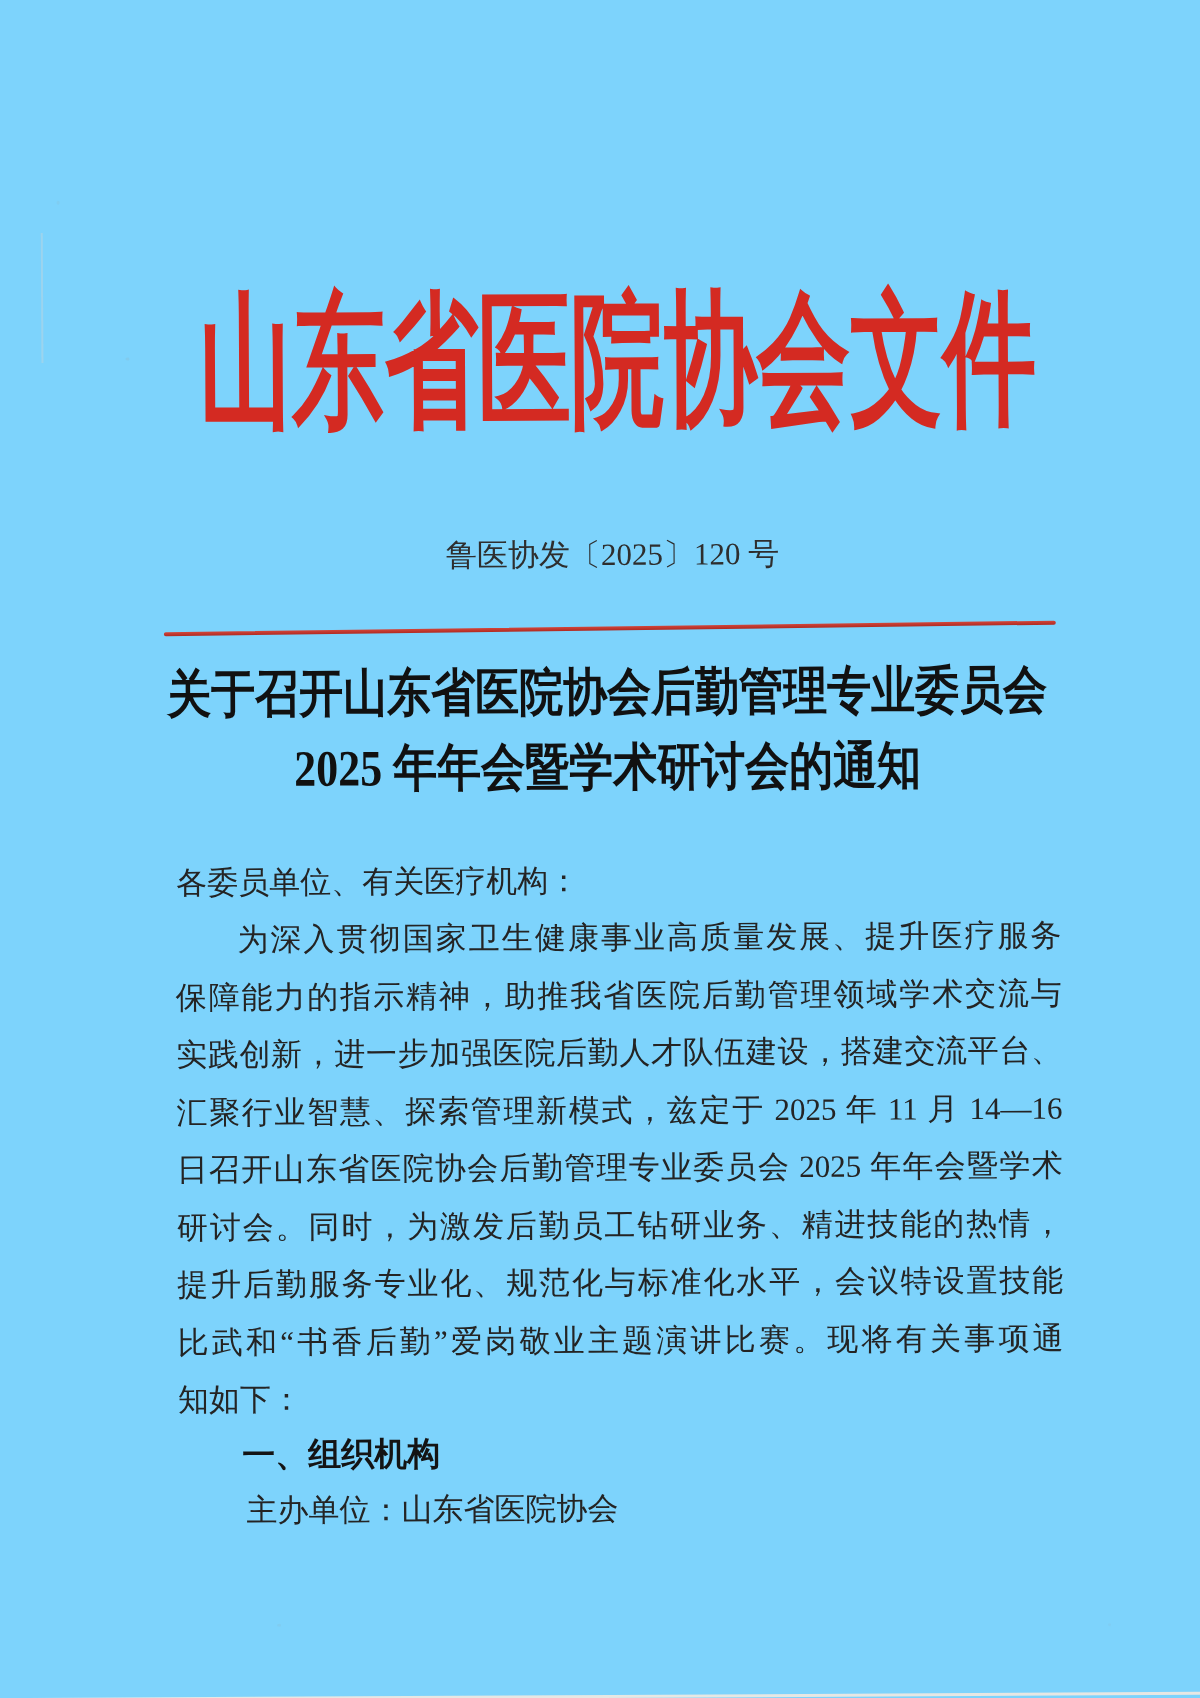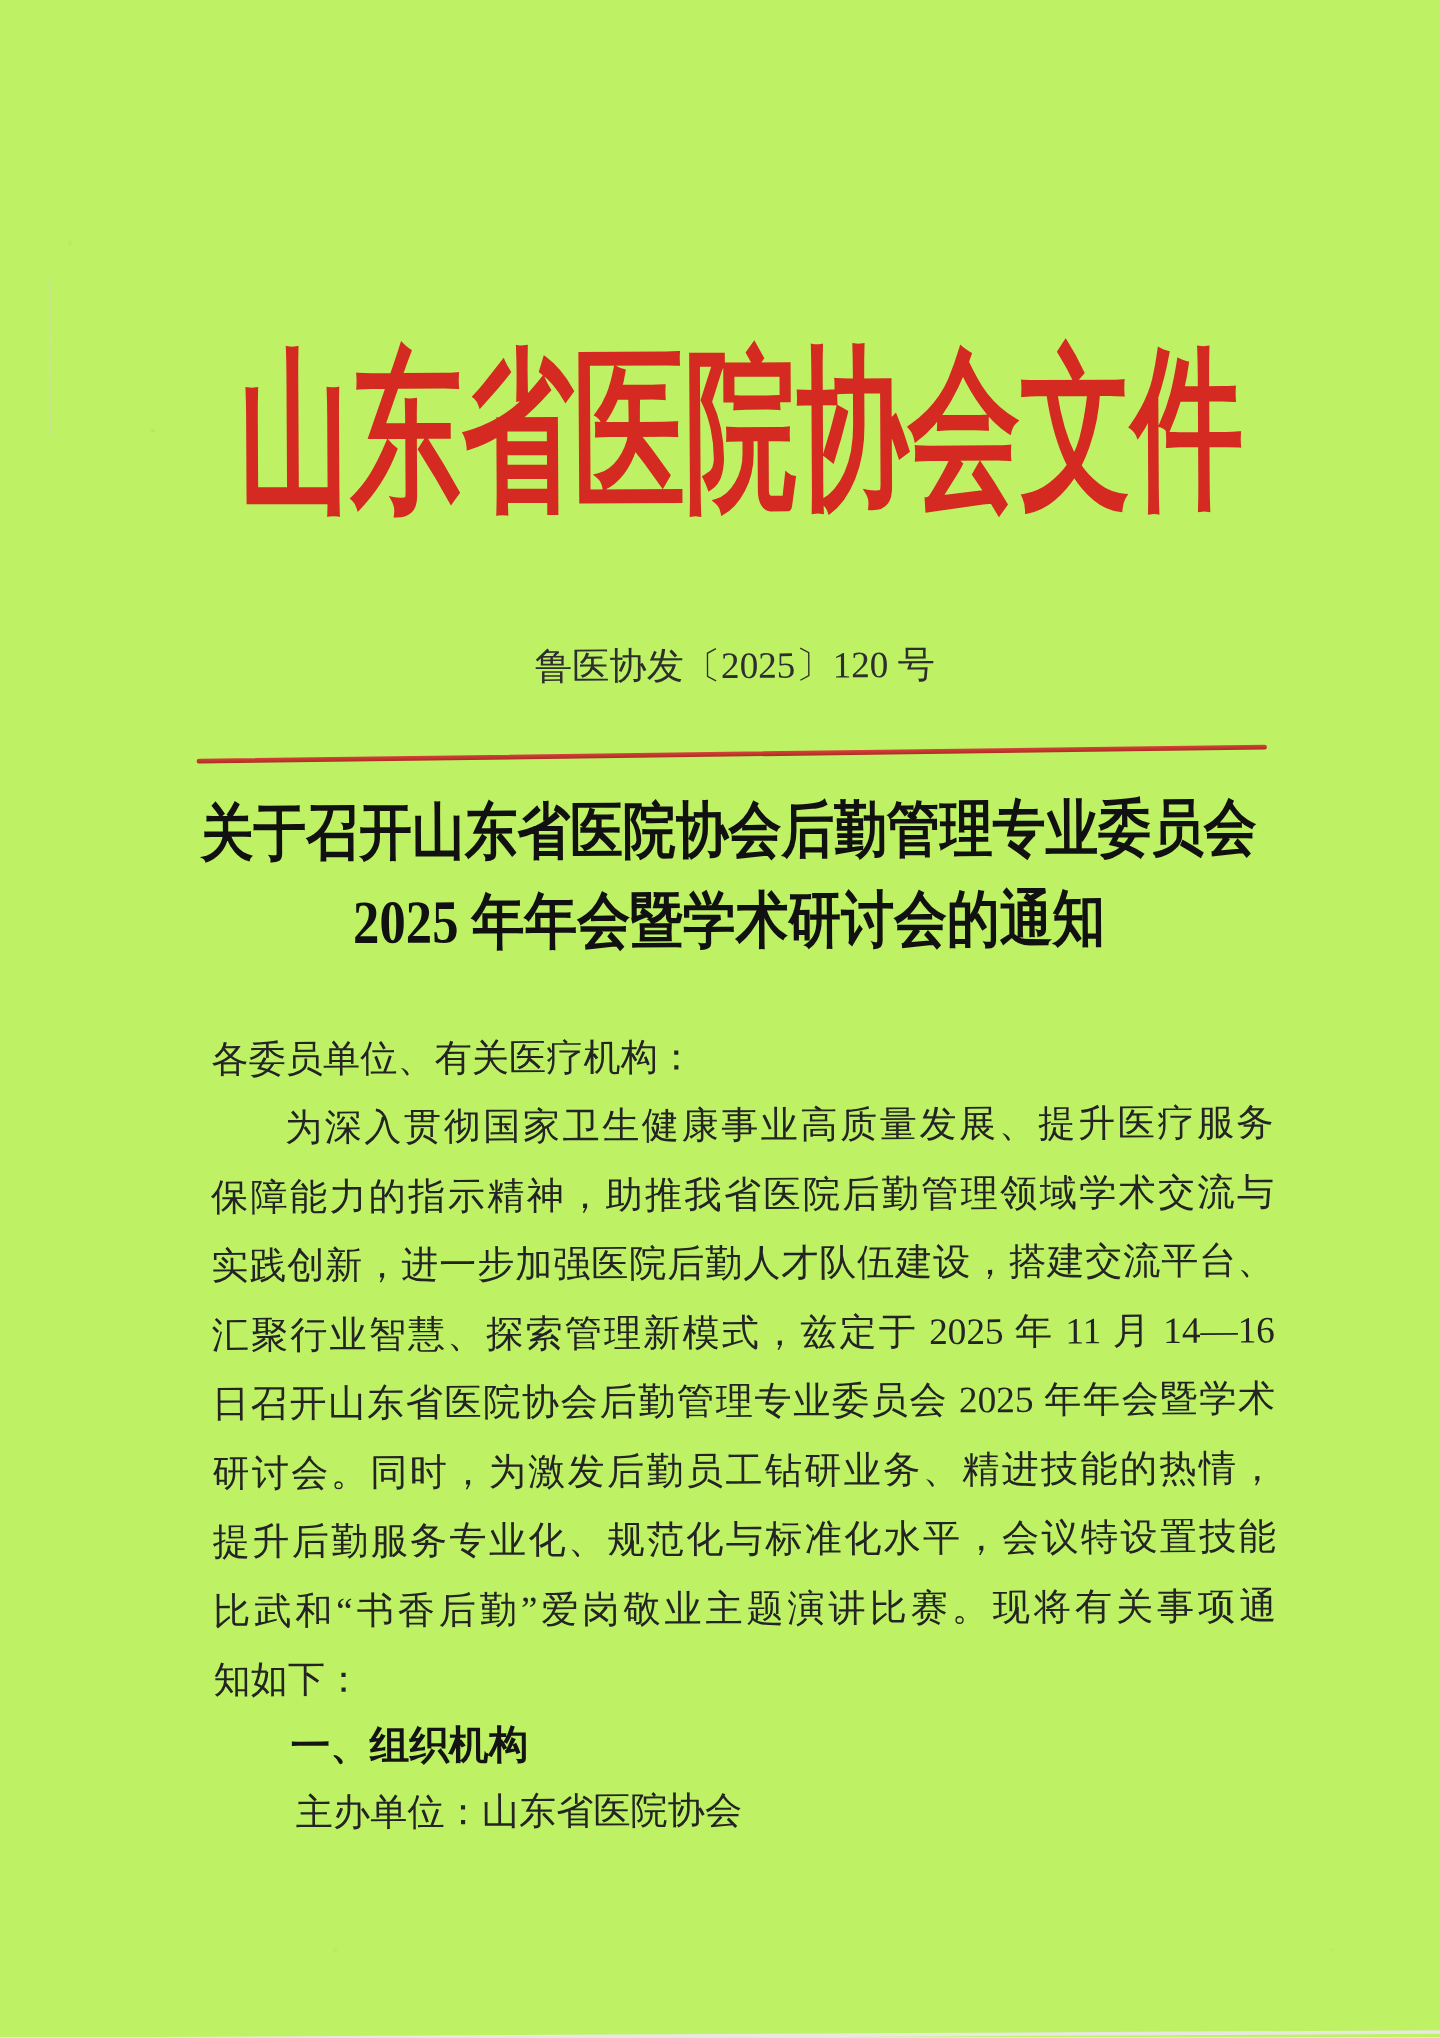--- a/index.html
+++ b/index.html
@@ -5,21 +5,21 @@
   html,body{margin:0;padding:0;}
   body{
     width:1200px;height:1698px;
     background:#ffffff;
     font-family:"Liberation Serif","DejaVu Serif",serif;
     overflow:hidden;
     position:relative;
   }
   .page{
     position:absolute;inset:0;
-    background:#bef264;
+    background:#7dd3fc;
   }
   .page-inner{
     position:absolute;inset:0;
     transform:rotate(-0.3deg);
     transform-origin:50% 50%;
   }
   
   .org-title{
     position:absolute;top:288px;left:0;width:100%;
     text-align:center;

